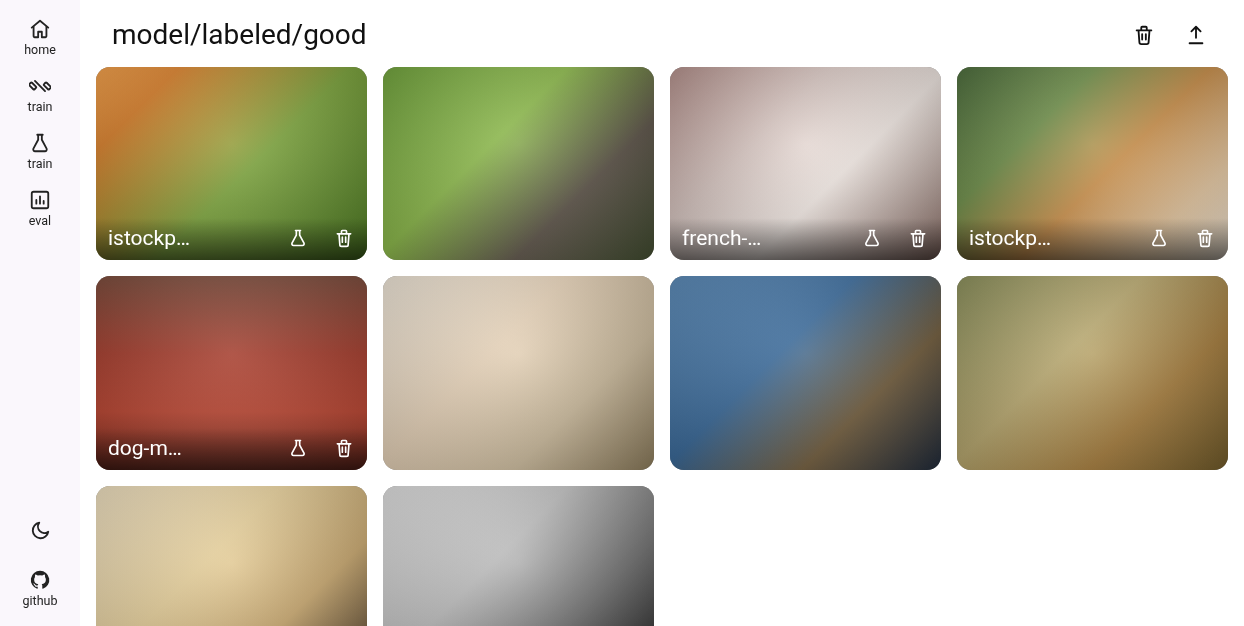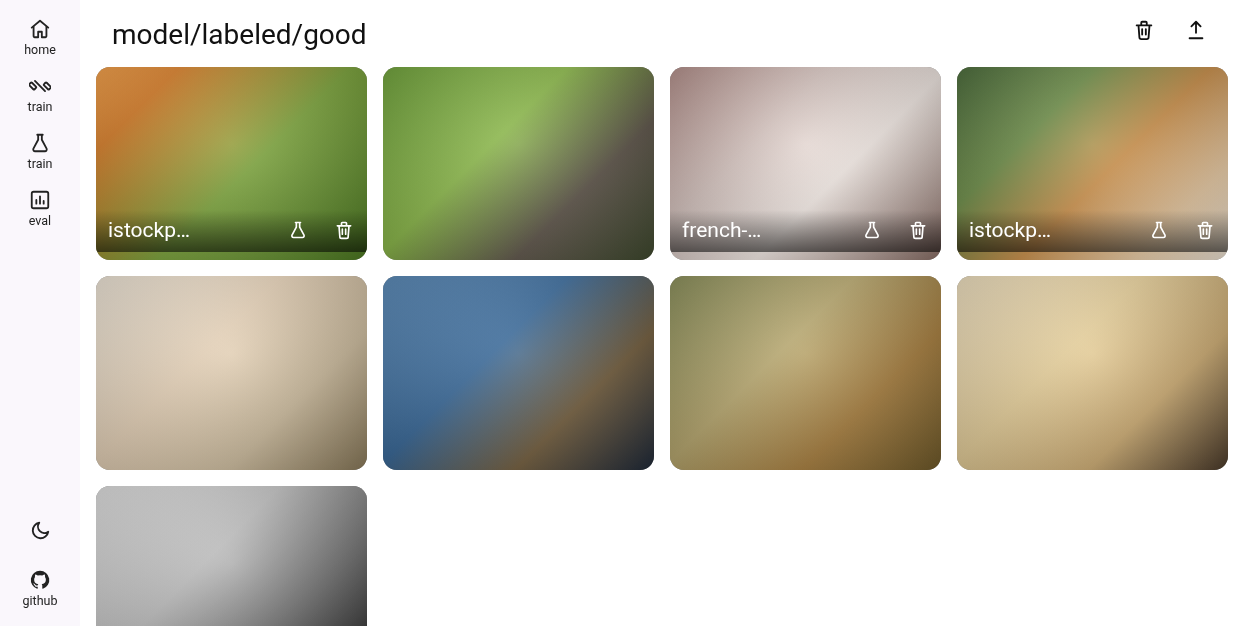--- a/index.html
+++ b/index.html
@@ -55,21 +55,21 @@
   .main {
     flex: 1 1 auto;
     padding: 18px 14px 0 14px;
     overflow: hidden;
     display: flex;
     flex-direction: column;
   }
 
   .header {
     display: flex;
-    align-items: flex-start;
+    align-items: center;
     padding: 0 4px 16px 18px;
   }
   .page-title {
     font-size: 28px;
     font-weight: 400;
     color: #111;
   }
   .header-actions {
     margin-left: auto;
     display: flex;
@@ -96,21 +96,21 @@
     overflow: hidden;
     background: #777;
     cursor: pointer;
   }
   .card .thumb {
     position: absolute; inset: 0;
   }
 
   .card-footer {
     position: absolute;
-    left: 0; right: 0; bottom: 8px;
+    left: 0; right: 0; bottom: 0;
     height: 42px;
     display: flex;
     align-items: center;
     padding: 0 12px 2px 12px;
     background: linear-gradient(to top, rgba(0,0,0,0.55), rgba(0,0,0,0.0));
   }
   .card-name {
     flex: 0 1 auto;
     min-width: 0;
     max-width: 108px;
@@ -320,20 +320,42 @@
                   <span>
                     <svg width="20" height="20" viewBox="0 0 24 24">
                       <use href="#i-trash"></use>
                     </svg>
                   </span>
                 </div>
               </div>
             </div>
           </div>
           <div class="card">
+            <div class="thumb ph" style="background: linear-gradient(rgb(122, 74, 58) 0%, rgb(163, 58, 42) 40%, rgb(184, 67, 47) 70%, rgb(122, 47, 34) 100%);"></div>
+            <div class="card-footer">
+              <div class="card-name">dog-m…</div>
+              <div class="card-actions">
+                <div class="card-act">
+                  <span>
+                    <svg width="20" height="20" viewBox="0 0 24 24">
+                      <use href="#i-flask"></use>
+                    </svg>
+                  </span>
+                </div>
+                <div class="card-act">
+                  <span>
+                    <svg width="20" height="20" viewBox="0 0 24 24">
+                      <use href="#i-trash"></use>
+                    </svg>
+                  </span>
+                </div>
+              </div>
+            </div>
+          </div>
+          <div class="card">
             <div class="thumb ph" style="background: linear-gradient(135deg, rgb(239, 230, 216) 0%, rgb(230, 210, 184) 40%, rgb(201, 184, 154) 70%, rgb(138, 122, 90) 100%);"></div>
           </div>
           <div class="card">
             <div class="thumb ph" style="background: linear-gradient(135deg, rgb(90, 138, 184) 0%, rgb(58, 106, 154) 40%, rgb(111, 90, 58) 70%, rgb(31, 42, 58) 100%);"></div>
           </div>
           <div class="card">
             <div class="thumb ph" style="background: linear-gradient(135deg, rgb(138, 143, 90) 0%, rgb(184, 168, 111) 40%, rgb(163, 122, 58) 70%, rgb(111, 90, 42) 100%);"></div>
           </div>
           <div class="card">
             <div class="thumb ph" style="background: linear-gradient(135deg, rgb(239, 224, 192) 0%, rgb(230, 207, 154) 40%, rgb(201, 168, 111) 70%, rgb(74, 58, 42) 100%);"></div>

